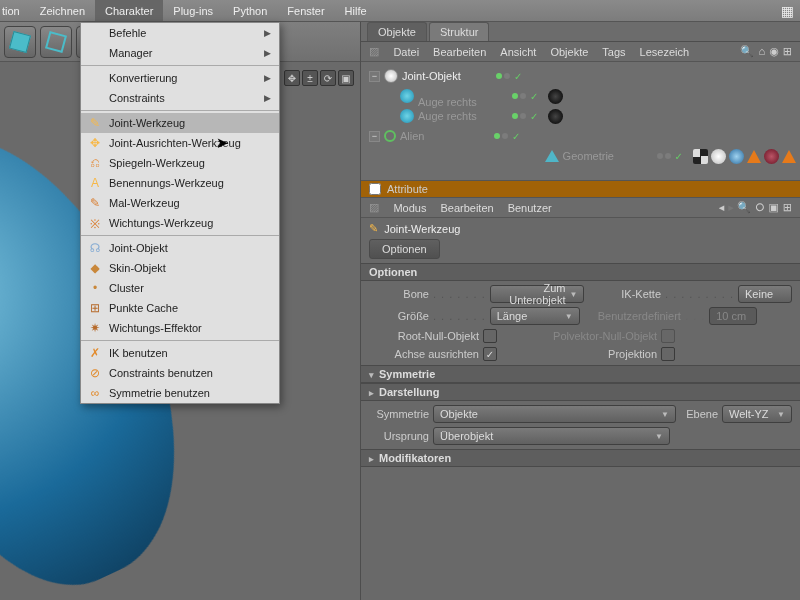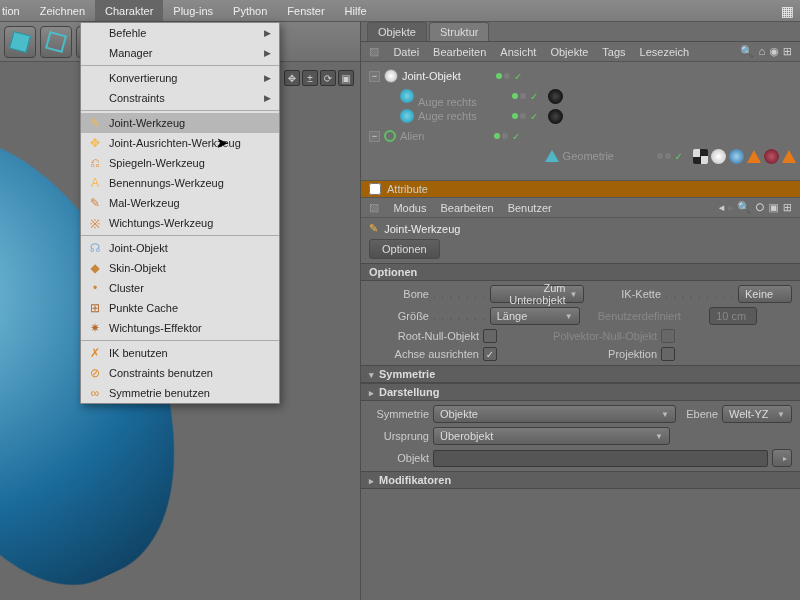--- a/index.html
+++ b/index.html
@@ -393,22 +393,15 @@
         </div>
     </div>
     <div class="frow">
       <label>Ursprung</label>
       <div class="combo" style="flex:1">
           <span>Überobjekt</span>
           <span class="carr">▼</span>
         </div>
       <div style="width:118px"></div>
     </div>
-    <div class="frow">
-      <label>Objekt</label>
-      <div class="txtfield"></div>
-      <div class="combo" style="min-width:20px;padding:2px 4px;">
-          <span class="carr">▸</span>
-        </div>
-    </div>
   </div>
   <div class="section-head fold"><span class="fa">▸</span><span>Modifikatoren</span></div>
 </div>
 
 </body></html>

